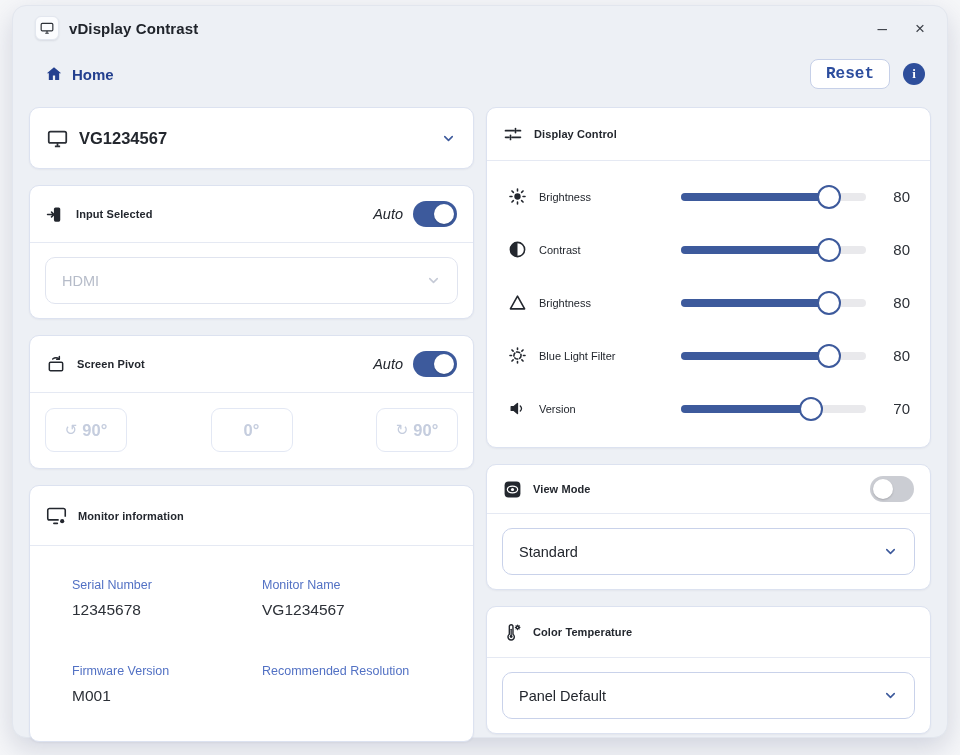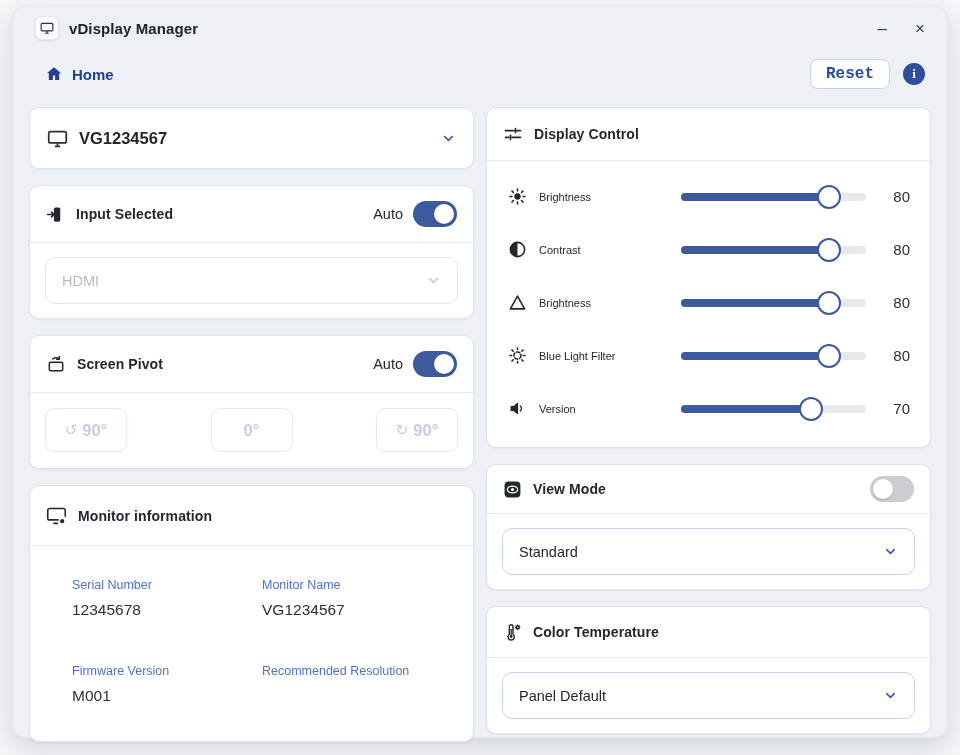--- a/index.html
+++ b/index.html
@@ -45,22 +45,22 @@
   }
   
   .content { display:flex; gap:12px; padding:11px 16px 0 16px; }
   .col { display:flex; flex-direction:column; gap:16px; width:446px; }
   .card {
     background:#ffffff; border:1px solid #dce2f0; border-radius:10px;
     box-shadow:0 1px 2px rgba(30,40,70,.05); overflow:hidden;
   }
   .card-header { display:flex; align-items:center; gap:11px; padding:0 16px; height:57px; }
   .card-header.divided { border-bottom:1px solid #e5e9f3; }
-  .card-title { font-size:14px; font-weight:700; color:#23272e; letter-spacing:.1px; }
-  .header-right { margin-left:auto; display:flex; align-items:center; gap:10px; }
+  .card-title { font-size:11px; font-weight:700; color:#23272e; letter-spacing:.1px; }
+  .header-right { margin-left:auto; display:flex; align-items:center; gap:10px;font-style:italic; }
   .auto-label { font-size:14.5px; color:#23272e; }
   
   .toggle { width:44px; height:26px; border-radius:13px; background:#cbcdd3; position:relative; }
   .toggle.on { background:#3d5a9c; }
   .toggle .knob {
     position:absolute; top:3px; left:3px; width:20px; height:20px; border-radius:50%;
     background:#ffffff; box-shadow:0 1px 2px rgba(0,0,0,.18); transition:left .1s;
   }
   .toggle.on .knob { left:21px; }
   
@@ -113,21 +113,21 @@
 
 <div class="window">
 
   <div class="titlebar">
     <span class="app-logo">
       <svg width="14" height="14" viewBox="0 0 24 24" fill="none" stroke="#2b2f36" stroke-width="2">
         <rect x="2" y="4" width="20" height="13" rx="2"></rect>
           <path d="M9 21h6M12 17v4"></path>
       </svg>
     </span>
-    <span class="app-title">vDisplay Manager</span>
+    <span class="app-title">vDisplay Contrast</span>
     <span class="win-btns">
       <span class="win-btn">–</span>
       <span class="win-btn">×</span>
     </span>
   </div>
 
   <div class="toolbar">
     <span class="home">
       <span>
         <svg width="18" height="18" viewBox="0 0 24 24" fill="#24408f">

